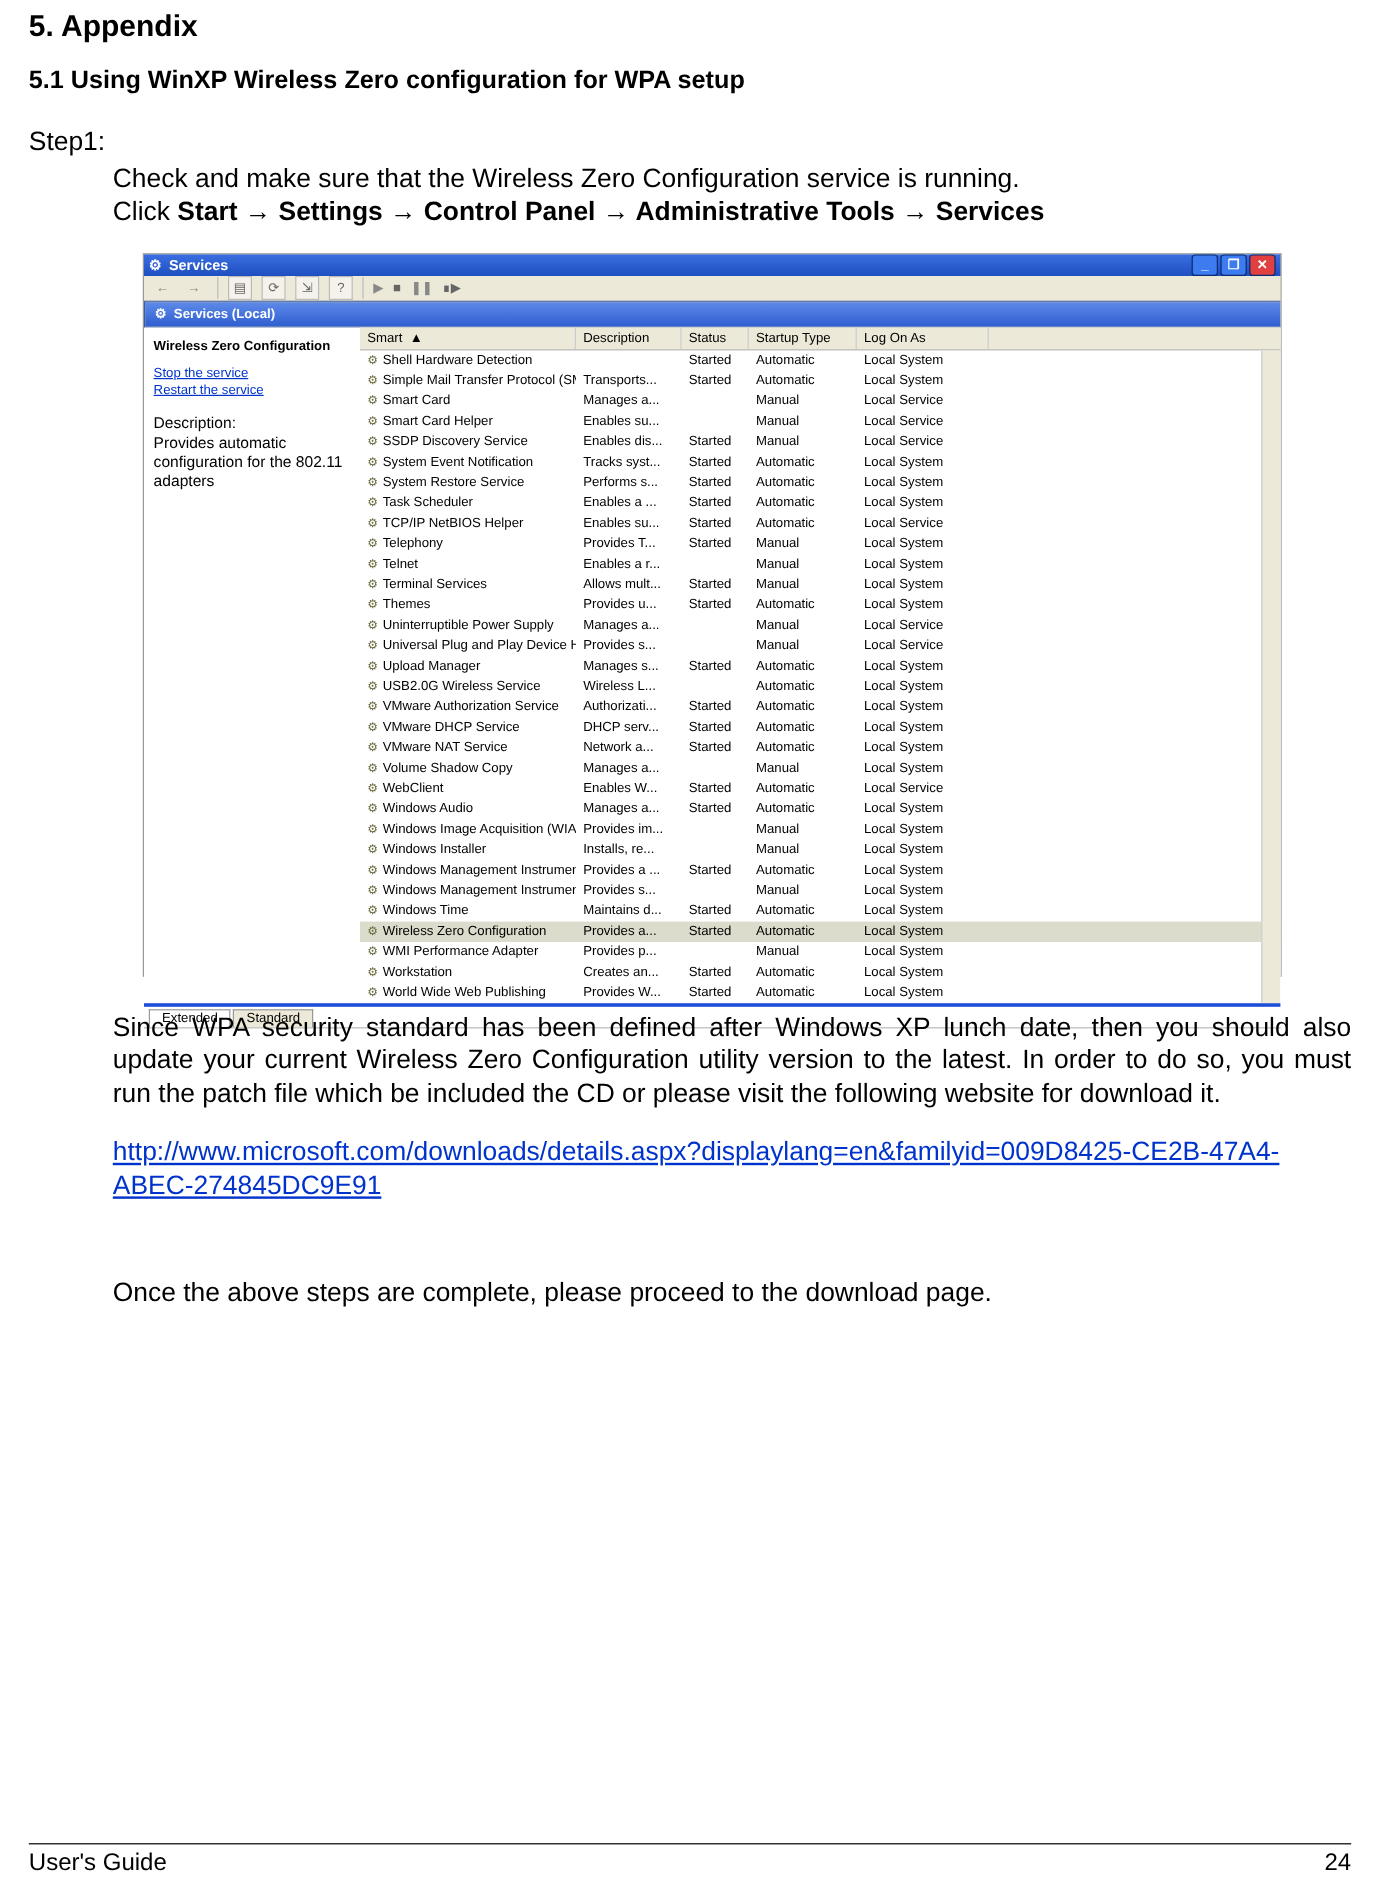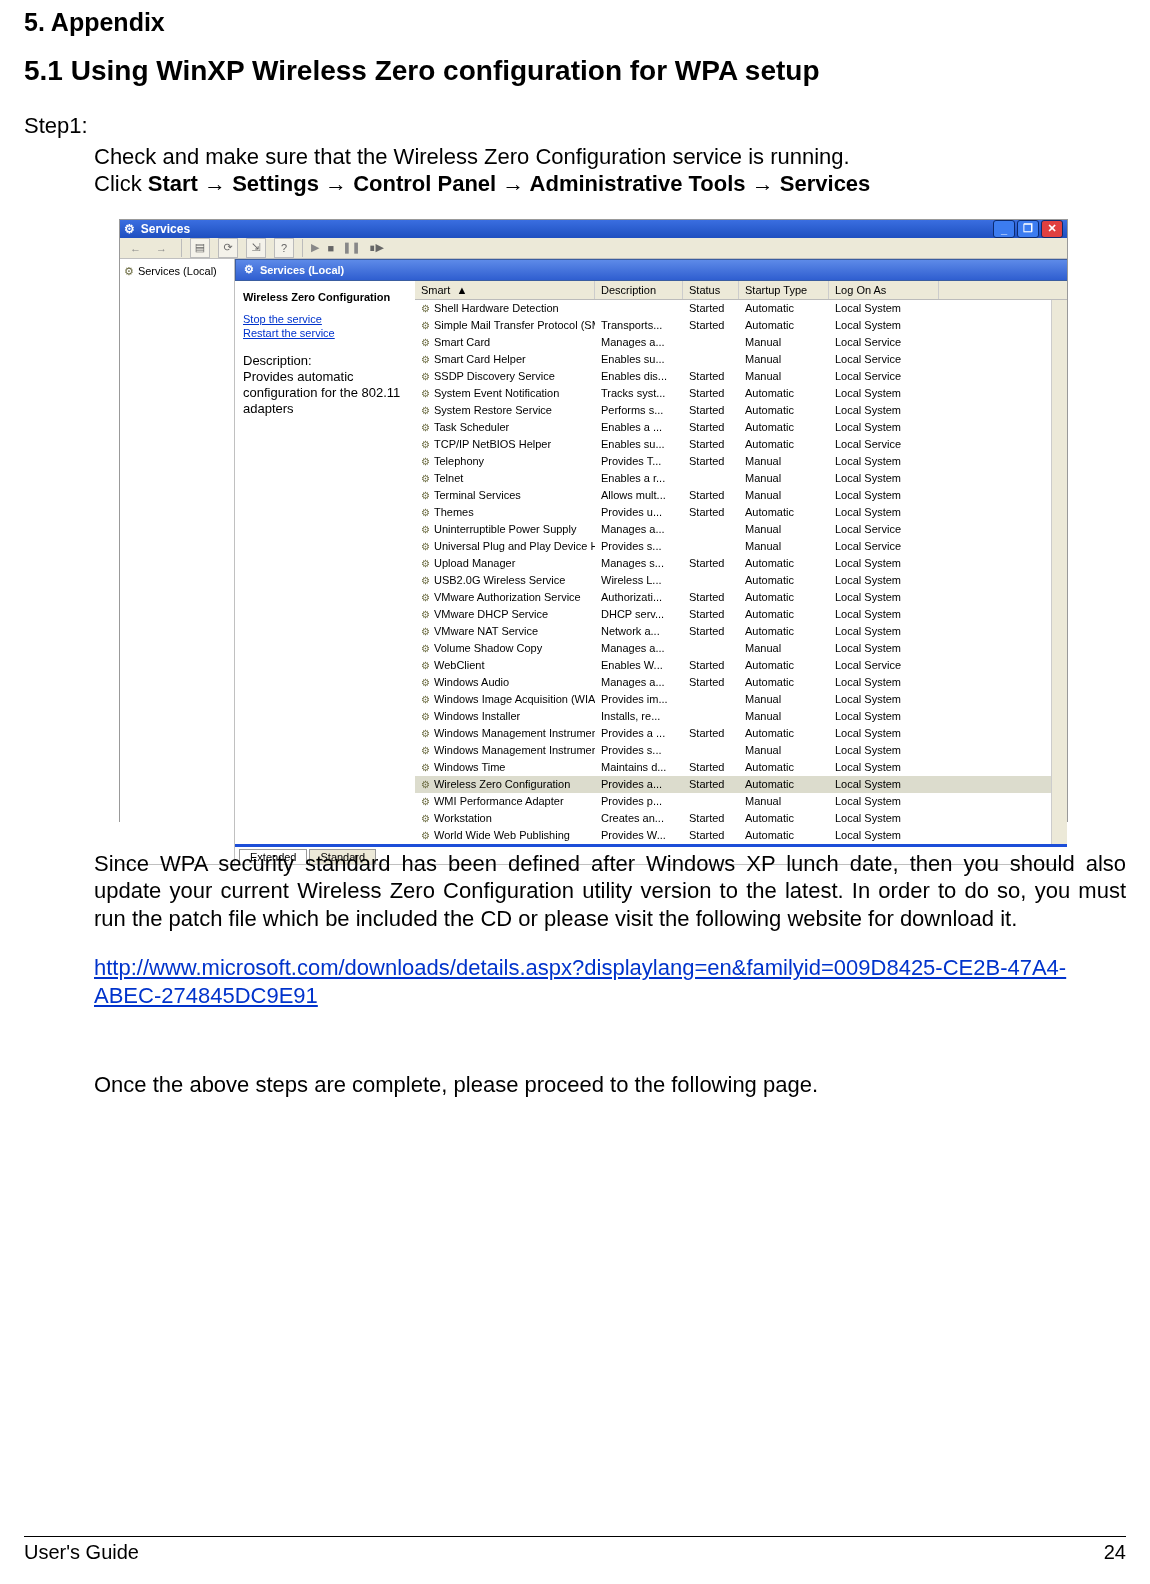--- a/index.html
+++ b/index.html
@@ -4,21 +4,21 @@
 <style>
   * { box-sizing: border-box; margin: 0; padding: 0; }
   body {
     width: 1150px; height: 1584px; margin: 0 auto;
     font-family: Arial, Helvetica, sans-serif;
     background: #fff; color: #000;
     padding: 8px 24px 0 24px;
     position: relative;
   }
   h1.h5  { font-size: 25px; font-weight: bold; margin-bottom: 18px; }
-  h2.h51 { font-size: 28px; font-weight: bold; margin-bottom: 26px; }
+  h2.h51 { font-size: 21px; font-weight: bold; margin-bottom: 26px; }
   .step-label { font-size: 22px; margin-bottom: 4px; }
   .indent { margin-left: 70px; }
   .bodytext { font-size: 22px; line-height: 1.25; }
   .justify { text-align: justify; }
   .navpath { font-size: 22px; }
   .navpath b { font-weight: bold; }
   .spacer-sm { height: 20px; }
 
   
   .shot {
@@ -194,25 +194,20 @@
     <span class="tbicon">⇲</span>
     <span class="tbicon">?</span>
     <span class="sep"></span>
     <span style="color:#888;">▶</span>
     <span>■</span>
     <span style="color:#888;">❚❚</span>
     <span>∎▶</span>
   </div>
 
   <div class="workarea">
-    <div class="treecol">
-      <div class="node">
-        <span class="gear-sm">⚙</span><span>Services (Local)</span>
-      </div>
-    </div>
 
     <div class="centerpanel">
       <div class="panelhdr">
         <span class="gear-sm">⚙</span>
         <span>Services (Local)</span>
       </div>
 
       <div class="panellower">
         <div class="detailpane">
           <span class="svcname">Wireless Zero Configuration</span>
@@ -471,18 +466,18 @@
 
   <div class="statusbar"></div>
 </div>
 
 <div class="indent para justify">Since WPA security standard has been defined after Windows XP lunch date, then you should also update your current Wireless Zero Configuration utility version to the latest. In order to do so, you must run the patch file which be included the CD or please visit the following website for download it.</div>
 <div class="indent para">
   <a class="url" href="#">http://www.microsoft.com/downloads/details.aspx?displaylang=en&amp;familyid=009D8425-CE2B-47A4-ABEC-274845DC9E91</a>
 </div>
 <div class="spacer-sm"></div>
 <div class="spacer-sm"></div>
-<div class="indent para">Once the above steps are complete, please proceed to the following page.</div>
+<div class="indent para">Once the above steps are complete, please proceed to the download page.</div>
 
 <div class="footer">
   <span>User's Guide</span>
   <span>24</span>
 </div>
 
 </body></html>

